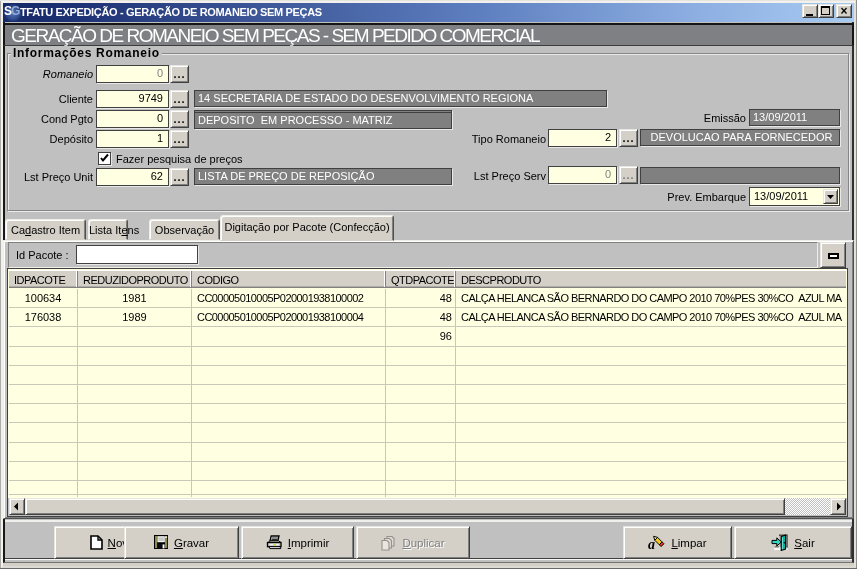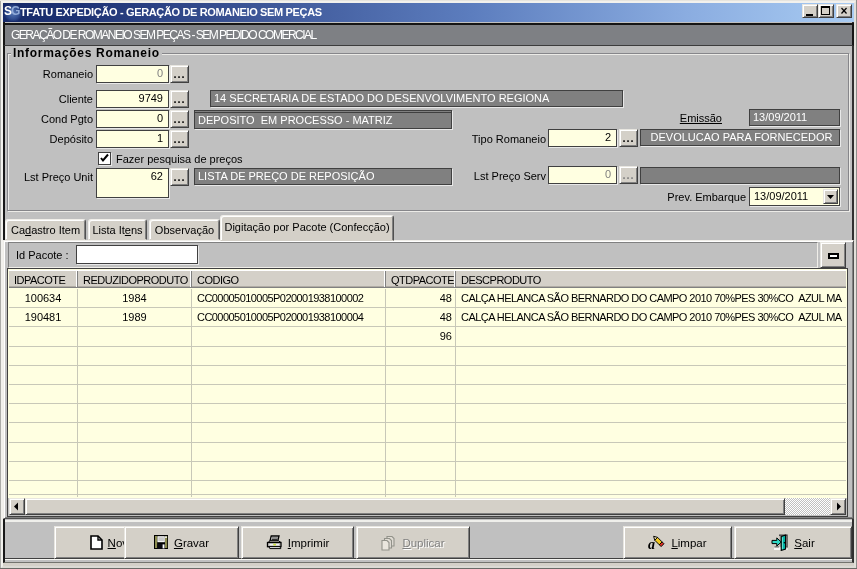--- a/index.html
+++ b/index.html
@@ -13,21 +13,21 @@
 .edgeT{left:0;top:0;width:857px;height:1px;background:#E6E4DE;}
 .edgeR{left:856px;top:0;width:1px;height:569px;background:#8E8E8A;}
 .edgeB{left:0;top:568px;width:857px;height:1px;background:#6A6A66;}
 .titlebar{left:3px;top:3px;width:851px;height:19px;
  background:linear-gradient(90deg,#162968 0%,#1C3173 8%,#3D5697 30%,#5C7DBE 55%,#8AACE0 80%,#A8CBF2 100%);}
 .tb-txt{left:20px;top:4px;height:15px;color:#fff;font-weight:bold;font-size:11px;letter-spacing:-0.35px;white-space:nowrap;}
 .tbtn{width:16px;height:14px;background:#D4D0C8;border:1px solid;border-color:#E8E6E0 #404040 #404040 #E8E6E0;
  box-shadow:inset 1px 1px 0 #fff, inset -1px -1px 0 #808080;}
 .caption{left:3px;top:23px;width:851px;height:23px;background:#7E8084;
  border:2px solid #151515;border-bottom:1px solid #3c3c3c;
- color:#fff;font-size:12px;line-height:21px;padding-left:6px;letter-spacing:-1.5px;white-space:nowrap;}
+ color:#fff;font-size:19px;line-height:21px;padding-left:6px;letter-spacing:-1.5px;white-space:nowrap;}
 .groove{border:1px solid #86868A;box-shadow:1px 1px 0 #ECEBE7, inset 1px 1px 0 #ECEBE7;}
 .lbl{height:14px;line-height:14px;white-space:nowrap;}
 .rlbl{text-align:right;}
 .edit{background:#FFFFE1;border:1px solid #404040;box-shadow:1px 1px 0 #E8E8E8;
  text-align:right;padding-right:5px;line-height:15px;}
 .gray{background:#808080;color:#fff;border:1px solid #404040;box-shadow:1px 1px 0 #E8E8E8;
  padding-left:3px;line-height:15px;white-space:nowrap;overflow:hidden;}
 .dots{background:#D4D0C8;border:1px solid;border-color:#E8E6E0 #404040 #404040 #E8E6E0;
  box-shadow:inset 1px 1px 0 #fff, inset -1px -1px 0 #808080;
  text-align:center;line-height:17px;font-size:11px;letter-spacing:1px;font-weight:bold;}
@@ -56,64 +56,64 @@
   </div>
 <div class="a tbtn" style="left:818px;top:4px;">
     <div class="a" style="left:2px;top:1px;width:9px;height:9px;border:1px solid #000;border-top-width:2px;"></div>
   </div>
 <div class="a tbtn" style="left:836px;top:4px;">
     <div class="a" style="left:0;top:-1px;width:14px;text-align:center;font-size:12px;font-weight:bold;">×</div>
   </div>
 <div class="a caption">GERAÇÃO DE ROMANEIO SEM PEÇAS - SEM PEDIDO COMERCIAL</div>
 <div class="a groove" style="left:7px;top:53px;width:842px;height:158px;"></div>
 <div class="a" style="left:11px;top:47px;height:13px;line-height:13px;background:#C0C0C0;padding:0 2px;font-weight:bold;font-size:12px;letter-spacing:0.7px;">Informações Romaneio</div>
-<div class="a lbl rlbl" style="left:0px;top:67px;width:93px;">Romaneio</div>
+<div class="a lbl rlbl" style="left:0px;top:67px;width:93px;font-style:italic;">Romaneio</div>
 <div class="a edit" style="left:96px;top:65px;width:73px;height:18px;color:#808080;">0</div>
 <div class="a dots" style="left:170px;top:65px;width:19px;height:18px;">...</div>
 <div class="a lbl rlbl" style="left:0px;top:92px;width:93px;">Cliente</div>
 <div class="a edit" style="left:96px;top:90px;width:73px;height:18px;">9749</div>
 <div class="a dots" style="left:170px;top:90px;width:19px;height:18px;">...</div>
 <div class="a lbl rlbl" style="left:0px;top:112px;width:93px;">Cond Pgto</div>
 <div class="a edit" style="left:96px;top:110px;width:73px;height:18px;">0</div>
 <div class="a dots" style="left:170px;top:110px;width:19px;height:18px;">...</div>
 <div class="a lbl rlbl" style="left:0px;top:132px;width:93px;">Depósito</div>
 <div class="a edit" style="left:96px;top:130px;width:73px;height:18px;">1</div>
 <div class="a dots" style="left:170px;top:130px;width:19px;height:18px;">...</div>
 <div class="a lbl rlbl" style="left:0px;top:170px;width:93px;">Lst Preço Unit</div>
-<div class="a edit" style="left:96px;top:168px;width:73px;height:30px;padding-left:28px;">62</div>
+<div class="a edit" style="left:96px;top:168px;width:73px;height:18px;padding-left:28px;">62</div>
 <div class="a dots" style="left:170px;top:168px;width:19px;height:18px;">...</div>
-<div class="a gray" style="left:194px;top:90px;width:413px;height:17px;margin-left:16px;">14 SECRETARIA DE ESTADO DO DESENVOLVIMENTO REGIONA</div>
+<div class="a gray" style="left:194px;top:90px;width:413px;height:17px;">14 SECRETARIA DE ESTADO DO DESENVOLVIMENTO REGIONA</div>
 <div class="a gray" style="left:194px;top:110px;width:258px;height:17px;"></div>
 <div class="a gray" style="left:194px;top:112px;width:258px;height:17px;">DEPOSITO&nbsp;&nbsp;EM PROCESSO - MATRIZ</div>
 <div class="a gray" style="left:194px;top:168px;width:258px;height:17px;">LISTA DE PREÇO DE REPOSIÇÃO</div>
 <div class="a" style="left:98px;top:152px;width:13px;height:13px;background:#fff;border:1px solid #404040;box-shadow:1px 1px 0 #E8E8E8;">
 <svg width="11" height="11" style="position:absolute;left:0;top:0;">
       <path d="M2 5 L4 7.5 L9 1.5" stroke="#000" stroke-width="2" fill="none"></path>
     </svg>
   </div>
 <div class="a lbl" style="left:116px;top:152px;">Fazer pesquisa de preços</div>
-<div class="a lbl rlbl" style="left:626px;top:111px;width:96px;text-decoration:underline;">Emissão</div>
+<div class="a lbl rlbl" style="left:650px;top:111px;width:96px;">Emissão</div>
 <div class="a gray" style="left:749px;top:109px;width:91px;height:17px;">13/09/2011</div>
 <div class="a lbl rlbl" style="left:450px;top:132px;width:96px;">Tipo Romaneio</div>
 <div class="a edit" style="left:548px;top:129px;width:69px;height:18px;">2</div>
 <div class="a dots" style="left:619px;top:129px;width:19px;height:18px;">...</div>
 <div class="a gray" style="left:640px;top:129px;width:200px;height:17px;text-align:center;">DEVOLUCAO PARA FORNECEDOR</div>
 <div class="a lbl rlbl" style="left:450px;top:169px;width:96px;">Lst Preço Serv</div>
 <div class="a edit" style="left:548px;top:166px;width:69px;height:18px;color:#808080;">0</div>
 <div class="a dots" style="left:619px;top:166px;width:19px;height:18px;color:#808080;">...</div>
 <div class="a gray" style="left:640px;top:167px;width:200px;height:17px;"></div>
 <div class="a lbl rlbl" style="left:650px;top:190px;width:96px;">Prev. Embarque</div>
 <div class="a" style="left:749px;top:187px;width:91px;height:19px;background:#FFFFE1;border:1px solid #404040;box-shadow:1px 1px 0 #E8E8E8;padding-left:4px;line-height:16px;">13/09/2011
 <div class="a btn" style="right:1px;top:1px;width:15px;height:15px;">
       <svg width="13" height="13" style="position:absolute;left:0;top:0;">
         <path d="M3 5 L10 5 L6.5 9 Z" fill="#000"></path>
       </svg>
     </div></div>
 <div class="a tab" style="left:5px;width:81px;">Ca<u>d</u>astro Item</div>
-<div class="a tab" style="left:88px;width:59px;">Lista It<u>e</u>ns</div>
+<div class="a tab" style="left:88px;width:40px;">Lista It<u>e</u>ns</div>
 <div class="a tab" style="left:149px;width:71px;">Observação</div>
 <div class="a" style="left:3px;top:240px;width:851px;height:279px;background:#C0C0C0;
  border:1px solid;border-color:#F0EEE9 #505050 #505050 #F0EEE9;
  box-shadow:inset 1px 1px 0 #fff, inset -1px -1px 0 #808080;"></div>
 <div class="a" style="left:220px;top:215px;width:174px;height:26px;background:#D4D0C8;
  border:1px solid;border-color:#F0EEE9 #505050 transparent #F0EEE9;border-radius:3px 3px 0 0;
  box-shadow:inset 1px 1px 0 #fff, inset -1px 0 0 #808080;
  text-align:center;line-height:22px;white-space:nowrap;">Digitação por Pacote (Confecção)</div>
 <div class="a" style="left:8px;top:242px;width:810px;height:26px;background:#C0C0C0;border:1px solid;border-color:#808080 #F0EEE9 #F0EEE9 #808080;"></div>
 <div class="a lbl" style="left:16px;top:248px;">Id Pacote :</div>
@@ -146,25 +146,25 @@
 <div class="a" style="left:9px;top:346px;width:837px;height:1px;background:#C8C8B8;"></div>
 <div class="a" style="left:9px;top:365px;width:837px;height:1px;background:#C8C8B8;"></div>
 <div class="a" style="left:9px;top:384px;width:837px;height:1px;background:#C8C8B8;"></div>
 <div class="a" style="left:9px;top:403px;width:837px;height:1px;background:#C8C8B8;"></div>
 <div class="a" style="left:9px;top:422px;width:837px;height:1px;background:#C8C8B8;"></div>
 <div class="a" style="left:9px;top:442px;width:837px;height:1px;background:#C8C8B8;"></div>
 <div class="a" style="left:9px;top:461px;width:837px;height:1px;background:#C8C8B8;"></div>
 <div class="a" style="left:9px;top:480px;width:837px;height:1px;background:#C8C8B8;"></div>
 <div class="a" style="left:9px;top:494px;width:837px;height:1px;background:#C8C8B8;"></div>
 <div class="a lbl" style="left:9px;top:291px;width:68px;text-align:center;">100634</div>
-<div class="a lbl" style="left:78px;top:291px;width:113px;text-align:center;">1984</div>
+<div class="a lbl" style="left:78px;top:291px;width:113px;text-align:center;">1981</div>
 <div class="a lbl" style="left:197px;top:291px;letter-spacing:-0.55px;text-align:right;">CC00005010005P020001938100002</div>
 <div class="a lbl rlbl" style="left:386px;top:291px;width:66px;">48</div>
 <div class="a lbl" style="left:461px;top:291px;width:386px;overflow:hidden;white-space:nowrap;letter-spacing:-0.55px;">CALÇA HELANCA SÃO BERNARDO DO CAMPO 2010 70%PES 30%CO&nbsp;&nbsp;AZUL MA</div>
-<div class="a lbl" style="left:9px;top:310px;width:68px;text-align:center;">190481</div>
+<div class="a lbl" style="left:9px;top:310px;width:68px;text-align:center;">176038</div>
 <div class="a lbl" style="left:78px;top:310px;width:113px;text-align:center;">1989</div>
 <div class="a lbl" style="left:197px;top:310px;letter-spacing:-0.55px;">CC00005010005P020001938100004</div>
 <div class="a lbl rlbl" style="left:386px;top:310px;width:66px;">48</div>
 <div class="a lbl" style="left:461px;top:310px;width:386px;overflow:hidden;white-space:nowrap;letter-spacing:-0.55px;">CALÇA HELANCA SÃO BERNARDO DO CAMPO 2010 70%PES 30%CO&nbsp;&nbsp;AZUL MA</div>
 <div class="a lbl rlbl" style="left:386px;top:329px;width:66px;">96</div>
 <div class="a" style="left:8px;top:498px;width:839px;height:18px;background:#C0C0C0;"></div>
 <div class="a btn" style="left:9px;top:498px;width:16px;height:17px;">
 <svg width="14" height="15" style="position:absolute;left:0;top:0;">
       <path d="M8 3.5 L8 11.5 L4 7.5 Z" fill="#000"></path>
     </svg>

